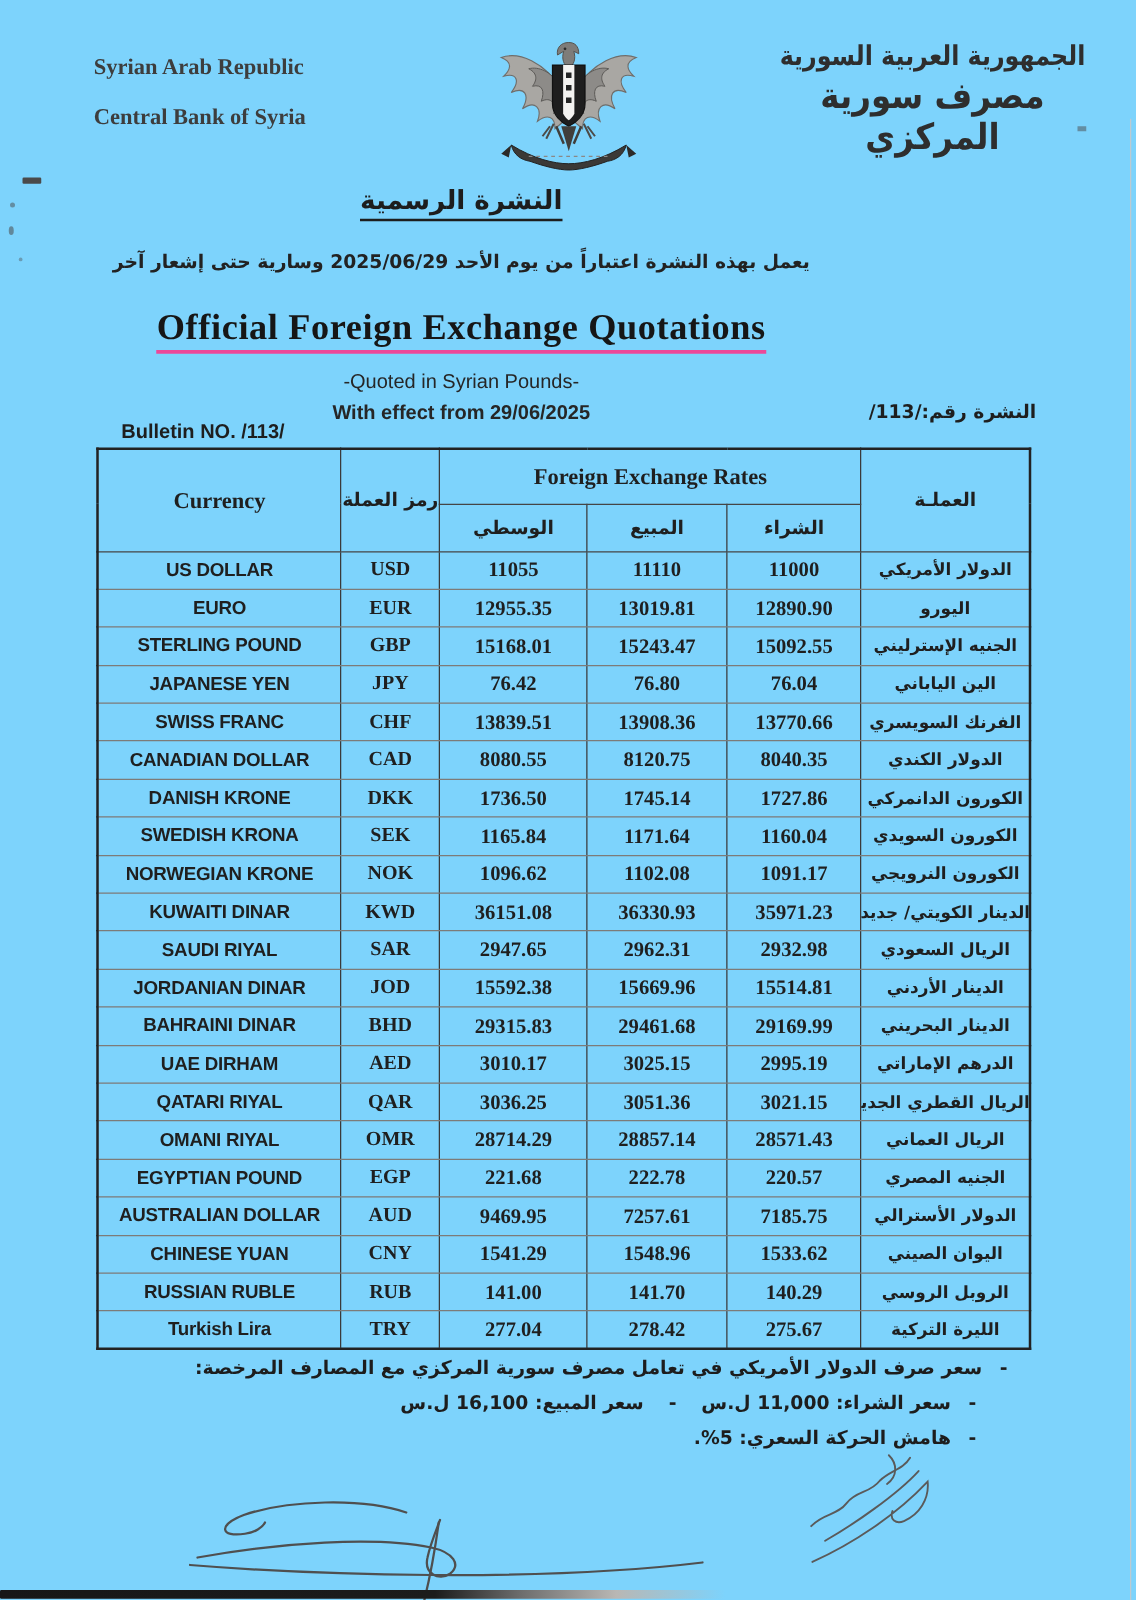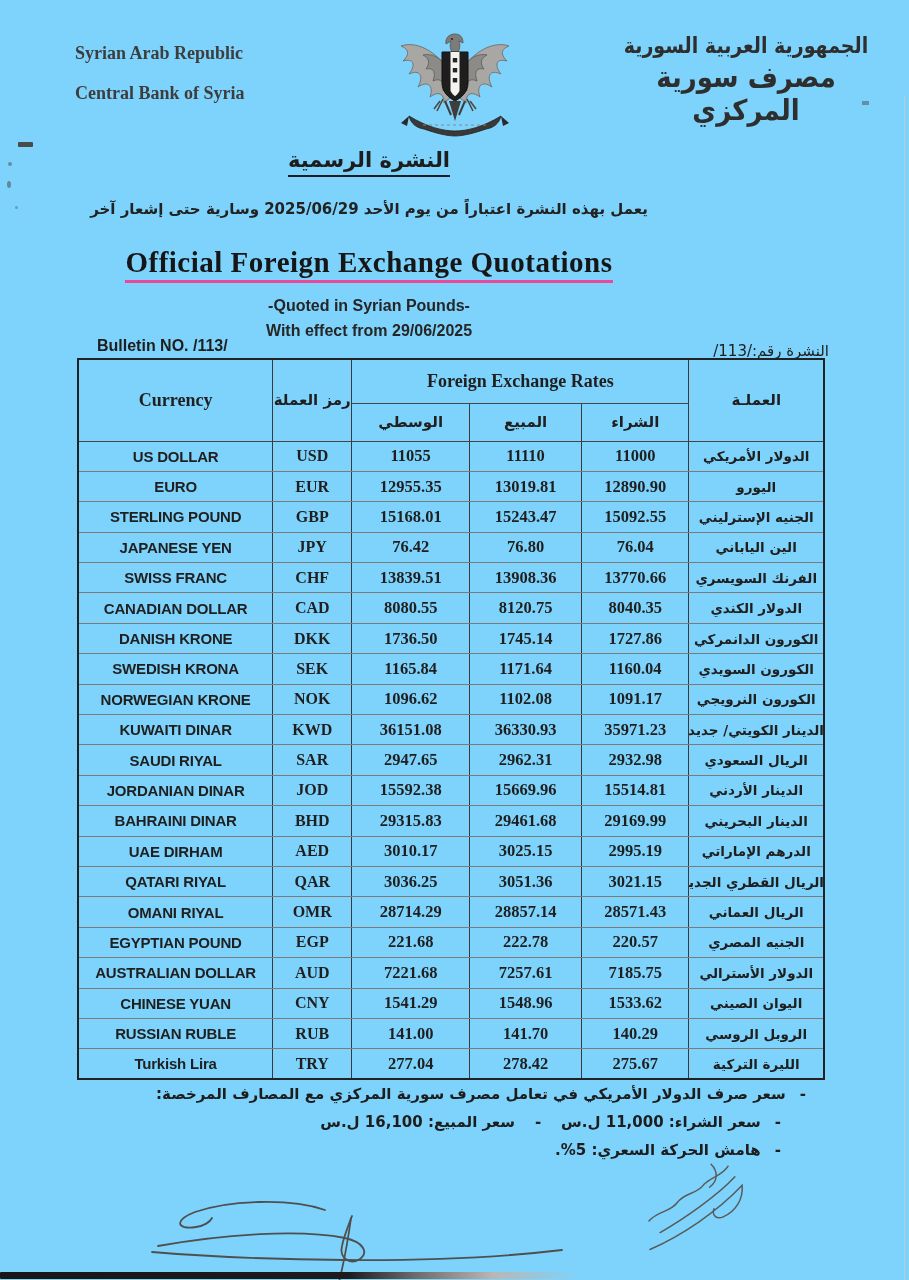--- a/index.html
+++ b/index.html
@@ -39,30 +39,30 @@
   .bulletin-title span { border-bottom:2px solid #1d1d1d; padding-bottom:3px; }
   .effect-ar {
     top:200px; direction:rtl; font-family:"DejaVu Sans", sans-serif;
     font-size:15px; font-weight:bold; color:#222;
   }
   .title-en {
     top:246px; font-family:"Liberation Serif", serif;
     font-size:29px; font-weight:bold; color:#161616; letter-spacing:0.5px;
   }
   .title-en span { border-bottom:3px solid #ec4899; padding-bottom:2px; }
-  .sub-quoted { top:297px; font-size:16px; font-weight:bold; color:#262626; }
+  .sub-quoted { top:297px; font-size:16px; font-weight:normal; color:#262626; }
   .sub-effect { top:322px; font-size:16px; font-weight:bold; color:#262626; }
   .bulletin-row-en {
     position:absolute; left:97px; top:337px;
     font-size:16px; font-weight:bold; color:#1e1e1e;
   }
   .bulletin-row-ar {
-    position:absolute; right:80px; top:342px; direction:rtl;
+    position:absolute; right:80px; top:320px; direction:rtl;
     font-family:"DejaVu Sans", sans-serif;
-    font-size:15px; font-weight:normal; color:#1e1e1e;
+    font-size:15px; font-weight:bold; color:#1e1e1e;
   }
   
   .fx-table {
     position:absolute; left:77px; top:358px; width:748px;
     border-collapse:collapse; table-layout:fixed;
     border:2.5px solid #222;
   }
   .fx-table th, .fx-table td {
     border-left:1.5px solid #3a3a3a;
     border-right:1.5px solid #3a3a3a;
@@ -327,21 +327,21 @@
       <td class="c-name">EGYPTIAN POUND</td>
       <td class="c-code">EGP</td>
       <td class="c-num">221.68</td>
       <td class="c-num">222.78</td>
       <td class="c-num">220.57</td>
       <td class="c-ar">الجنيه المصري</td>
     </tr>
         <tr>
       <td class="c-name">AUSTRALIAN DOLLAR</td>
       <td class="c-code">AUD</td>
-      <td class="c-num">7221.68</td>
+      <td class="c-num">9469.95</td>
       <td class="c-num">7257.61</td>
       <td class="c-num">7185.75</td>
       <td class="c-ar">الدولار الأسترالي</td>
     </tr>
         <tr>
       <td class="c-name">CHINESE YUAN</td>
       <td class="c-code">CNY</td>
       <td class="c-num">1541.29</td>
       <td class="c-num">1548.96</td>
       <td class="c-num">1533.62</td>

